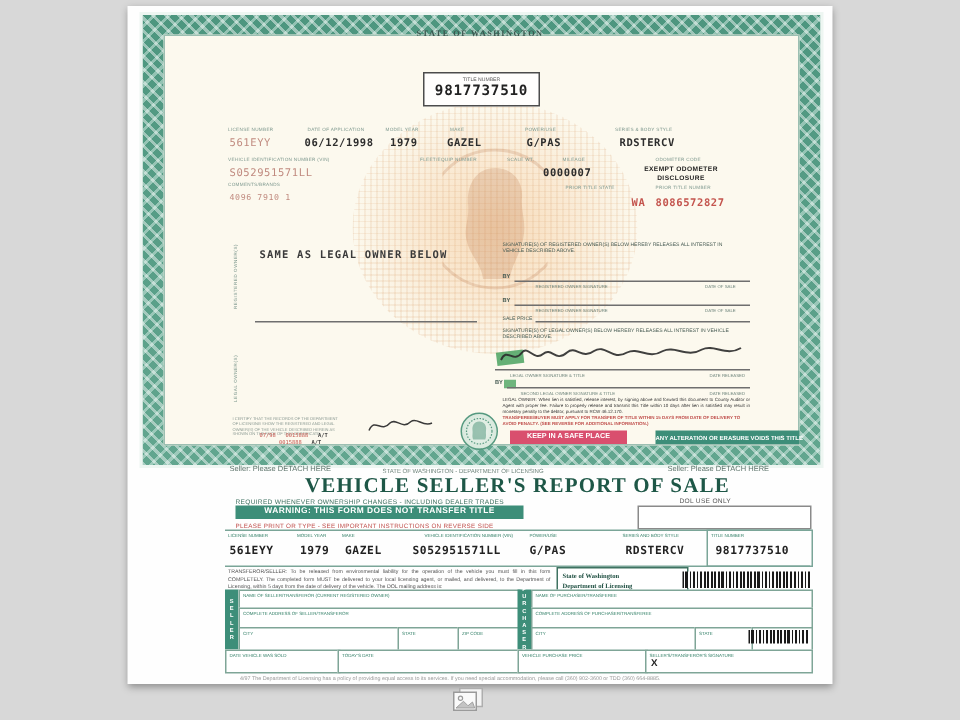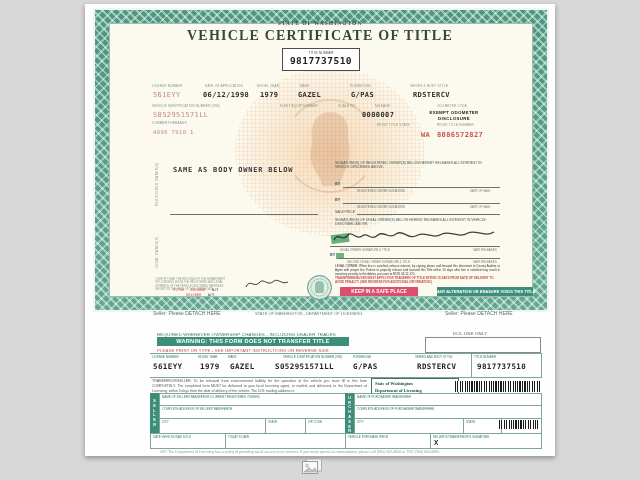--- a/index.html
+++ b/index.html
@@ -74,21 +74,20 @@
   <div class="abs certframe">
     <div class="certpaper"></div>
   </div>
   <div class="abs wm"></div>
   <svg class="abs" style="left:210px;top:90px;width:70px;height:110px;opacity:.22" viewBox="0 0 70 110">
     <circle cx="35" cy="52" r="46" fill="none" stroke="#b8744a" stroke-width="2"></circle>
     <path d="M35 18 C22 18 16 30 17 42 C18 52 14 58 16 66 C18 76 26 82 27 92 L45 92 C46 82 52 76 54 64 C56 54 52 46 53 38 C54 26 46 18 35 18 Z" fill="#b8744a"></path>
   </svg>
 
   <div class="abs c-state" style="left:60px;top:16px;width:350px">STATE OF WASHINGTON</div>
-  <div class="abs c-title" style="left:60px;top:24px;width:350px">VEHICLE CERTIFICATE OF TITLE</div>
 
   <div class="abs tnbox" style="left:197px;top:44px;width:76px;height:21px">
     <div class="tn-lbl">TITLE NUMBER</div>
     <div class="tn-val">9817737510</div>
   </div>
 
   <div class="abs c-lbl" style="left:67px;top:80px">LICENSE NUMBER</div>
   <div class="abs c-val faint" style="left:68px;top:87px">561EYY</div>
   <div class="abs c-lbl" style="left:120px;top:80px">DATE OF APPLICATION</div>
   <div class="abs c-val" style="left:118px;top:87px">06/12/1998</div>
@@ -111,21 +110,21 @@
   <div class="abs odoval" style="left:335px;top:106px;width:68px">EXEMPT ODOMETER DISCLOSURE</div>
 
   <div class="abs c-lbl" style="left:67px;top:117px">COMMENTS/BRANDS</div>
   <div class="abs c-val red faint smallval" style="left:68px;top:125px">4096 7910 1</div>
   <div class="abs c-lbl" style="left:292px;top:119px">PRIOR TITLE STATE</div>
   <div class="abs c-val red" style="left:336px;top:127px">WA</div>
   <div class="abs c-lbl" style="left:352px;top:119px">PRIOR TITLE NUMBER</div>
   <div class="abs c-val red" style="left:352px;top:127px">8086572827</div>
 
   <div class="abs vlab" style="left:70px;top:150px;height:52px">REGISTERED OWNER(S)</div>
-  <div class="abs ownertxt" style="left:88px;top:162px">SAME AS BODY OWNER BELOW</div>
+  <div class="abs ownertxt" style="left:88px;top:162px">SAME AS LEGAL OWNER BELOW</div>
   <div class="abs line" style="left:85px;top:210px;width:148px"></div>
 
   <div class="abs reltxt" style="left:250px;top:157px;width:160px">SIGNATURE(S) OF REGISTERED OWNER(S) BELOW HEREBY RELEASES ALL INTEREST IN VEHICLE DESCRIBED ABOVE.</div>
   <div class="abs bytxt" style="left:250px;top:178px">BY</div>
   <div class="abs line" style="left:258px;top:183px;width:157px"></div>
   <div class="abs cap" style="left:272px;top:185px">REGISTERED OWNER SIGNATURE</div>
   <div class="abs cap" style="left:385px;top:185px">DATE OF SALE</div>
   <div class="abs bytxt" style="left:250px;top:194px">BY</div>
   <div class="abs line" style="left:258px;top:199px;width:157px"></div>
   <div class="abs cap" style="left:272px;top:201px">REGISTERED OWNER SIGNATURE</div>
@@ -171,20 +170,21 @@
       <path d="M11.5 5 C8 5 6.5 8 7 11 C7.3 13.5 6.5 15 7.5 17 L15.5 17 C16.5 15 15.7 13 16 11 C16.5 8 15 5 11.5 5 Z" fill="#55997f" opacity=".55"></path>
     </svg>
   </div>
   <div class="abs badge badge-red" style="left:255px;top:283px;width:78px;height:9px">KEEP IN A SAFE PLACE</div>
   <div class="abs badge badge-teal" style="left:352px;top:283px;width:96px;height:9px">ANY ALTERATION OR ERASURE VOIDS THIS TITLE</div>
 
   <div class="abs detach" style="left:68px;top:306px">Seller: Please DETACH HERE</div>
   <div class="abs detach-c" style="left:170px;top:307px">STATE OF WASHINGTON - DEPARTMENT OF LICENSING</div>
   <div class="abs detach" style="left:360px;top:306px">Seller: Please DETACH HERE</div>
 
+  <div class="abs r-title" style="left:65px;top:313px;width:390px">VEHICLE SELLER'S REPORT OF SALE</div>
   <div class="abs r-sub" style="left:72px;top:328px">REQUIRED WHENEVER OWNERSHIP CHANGES - INCLUDING DEALER TRADES</div>
   <div class="abs r-sub" style="left:368px;top:327px;color:#555">DOL USE ONLY</div>
   <div class="abs dol-use-box" style="left:340px;top:333px;width:114px;height:14px"></div>
   <div class="abs r-warn" style="left:72px;top:333px;width:192px">WARNING: THIS FORM DOES NOT TRANSFER TITLE</div>
   <div class="abs r-red" style="left:72px;top:344px">PLEASE PRINT OR TYPE - SEE IMPORTANT INSTRUCTIONS ON REVERSE SIDE</div>
 
   <div class="abs" style="left:65px;top:349px;width:390px;height:23px;border-top:1px solid #7aa598;border-bottom:1px solid #7aa598"></div>
   <div class="abs r-hlbl" style="left:67px;top:351px">LICENSE NUMBER</div>
   <div class="abs r-val" style="left:68px;top:358px">561EYY</div>
   <div class="abs r-hlbl" style="left:113px;top:351px">MODEL YEAR</div>

